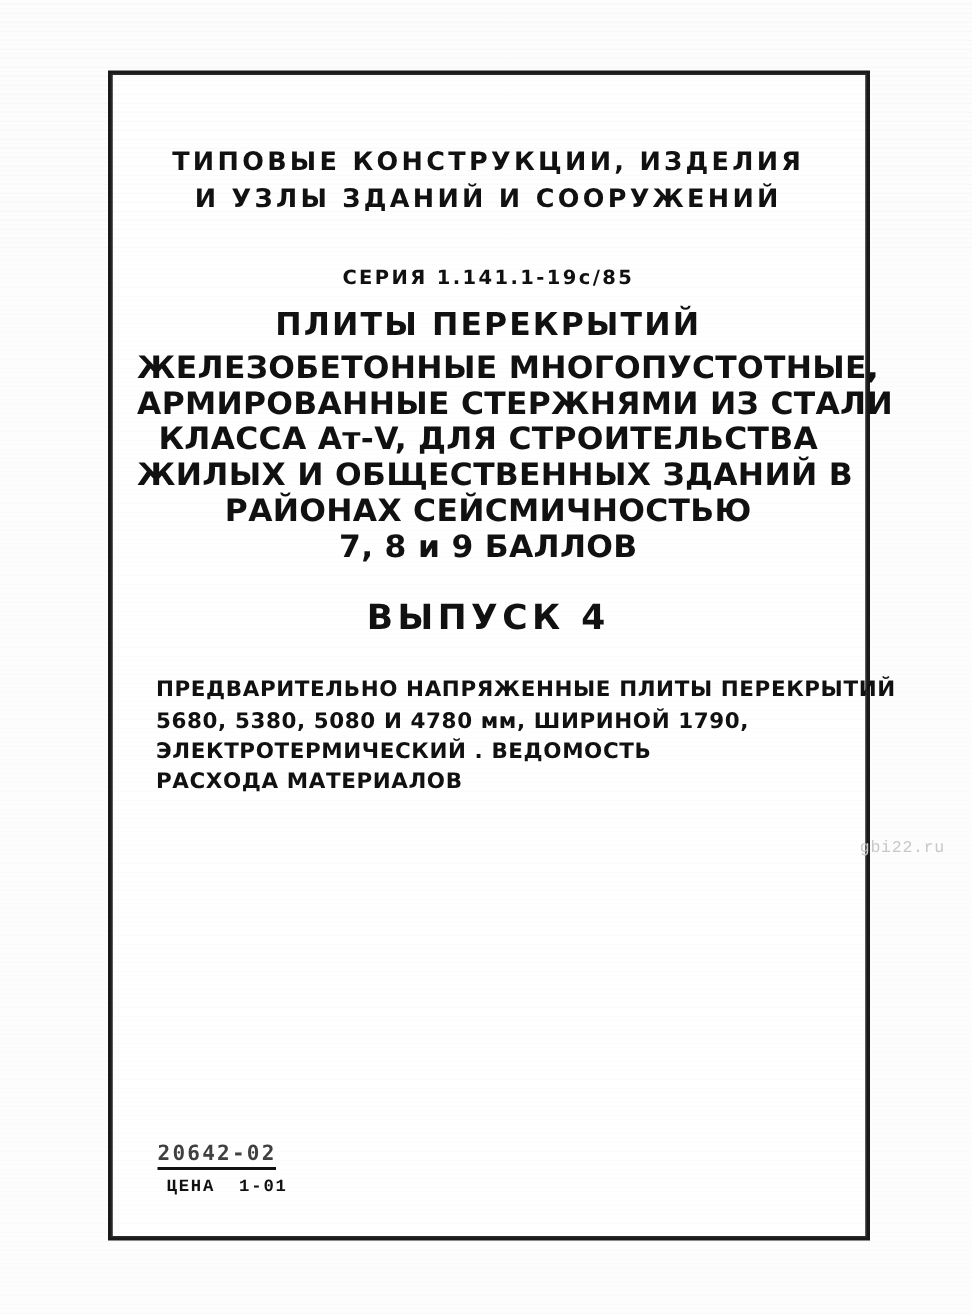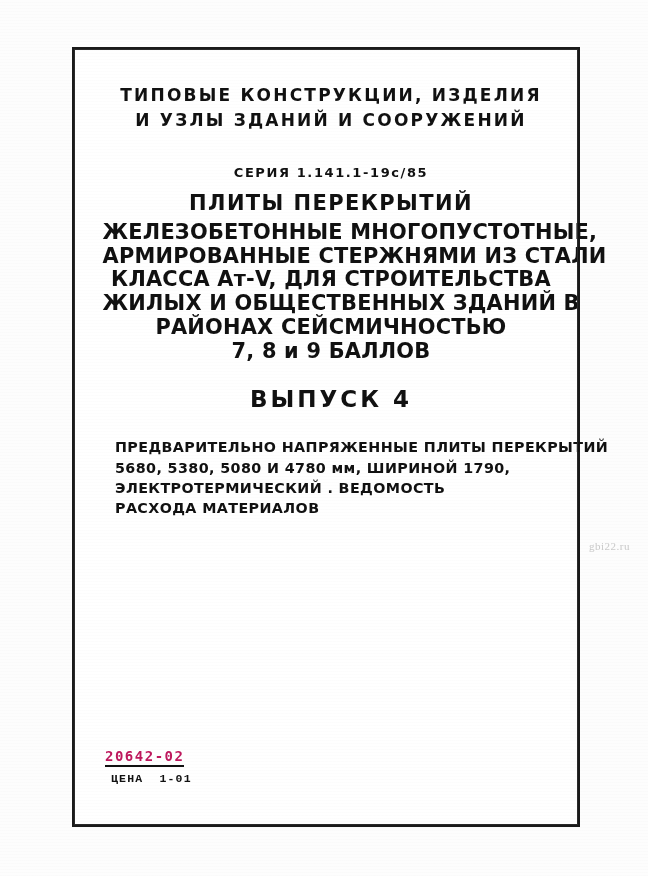--- a/index.html
+++ b/index.html
@@ -37,25 +37,25 @@
   .doc-frame:after {
     content: "";
     position: absolute;
     left: -1px; top: -1px; right: -1px; bottom: -1px;
     border: 1px solid #2a2a2a;
     pointer-events: none;
   }
 
   .inner {
     position: absolute;
-    left: 0; top: 3px;
+    left: 0; top: 16px;
     width: 100%;
     height: 100%;
     box-sizing: border-box;
-    padding: 18px 22px 10px 32px;
+    padding: 18px 22px 10px 21px;
   }
 
   
   .lettered {
     color: #111;
     font-family: "DejaVu Sans", sans-serif;
     font-weight: 700;
     text-align: center;
     letter-spacing: 1px;
     line-height: 1.22;
@@ -111,42 +111,42 @@
   .footer-block {
     position: absolute;
     left: 30px;
     bottom: 42px;
     text-align: left;
   }
   .code {
     font-family: "DejaVu Sans Mono", monospace;
     font-weight: 700;
     font-size: 14px;
-    color: #be185d;
+    color: #404040;
     letter-spacing: 1.5px;
     border-bottom: 2px solid #111;
     display: inline-block;
     padding-bottom: 1px;
   }
   .price {
     margin-top: 5px;
     font-family: Liberation Mono, monospace;
     font-weight: 700;
     font-size: 11.5px;
     color: #111;
     letter-spacing: 1.2px;
     padding-left: 6px;
   }
   .price .price-value { margin-left: 16px; }
 
   .watermark {
     position: absolute;
     right: 18px;
-    top: 540px;
-    font-family: Liberation Serif, serif;
+    top: 560px;
+    font-family: Liberation Mono, monospace;
     font-size: 11px;
     color: #c9c9c9;
     letter-spacing: 0.5px;
   }
 
   
   .grain {
     position: absolute;
     left: 0; top: 0; right: 0; bottom: 0;
     pointer-events: none;

